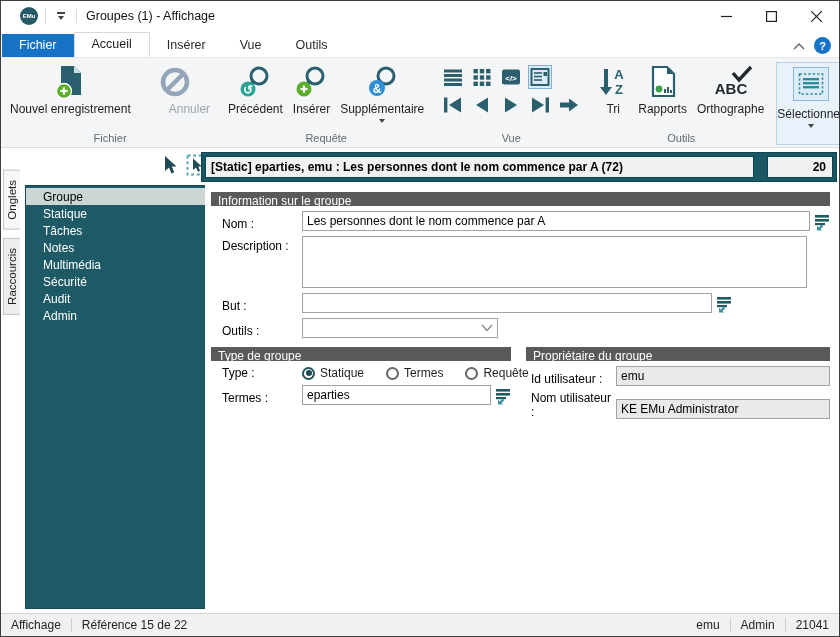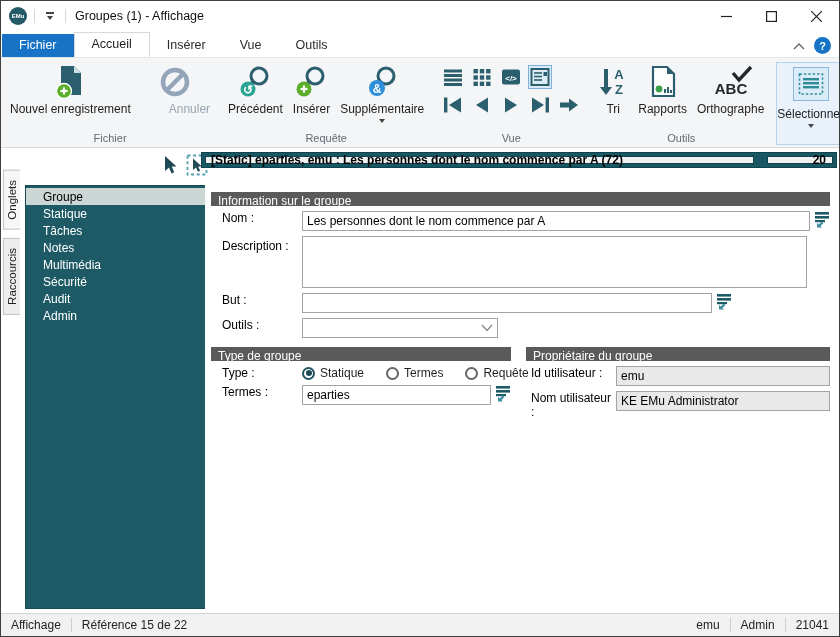--- a/index.html
+++ b/index.html
@@ -1,21 +1,21 @@
 <!DOCTYPE html>
 <html><head>
 <meta charset="utf-8">
 <style>
   * { margin:0; padding:0; box-sizing:border-box; }
   html,body { width:840px; height:637px; }
   body { font-family:"Liberation Sans", sans-serif; font-size:12px; color:#1e1e1e; background:#fff; }
   .window { position:relative; width:840px; height:637px; background:#fff; border:1px solid #3f3f3f; overflow:hidden; }
 
   
-  .titlebar { height:30px; display:flex; align-items:center; background:#fff; padding-left:8px; }
+  .titlebar { height:30px; display:flex; align-items:center; background:#fff; padding-left:19px; }
   .app-icon { width:18px; height:18px; border-radius:50%; background:#235a66; color:#fff; font-size:6px; font-weight:bold; display:flex; align-items:center; justify-content:center; }
   .tb-sep { width:1px; height:14px; background:#d9d9d9; margin:0 7px; }
   .qat-btn { width:16px; height:16px; display:flex; flex-direction:column; align-items:center; justify-content:center; color:#444; }
   .qat-btn .bar { width:8px; height:1.6px; background:#444; margin-bottom:1.5px; }
   .qat-btn .tri { width:0; height:0; border-left:3.5px solid transparent; border-right:3.5px solid transparent; border-top:4px solid #444; }
   .tb-title { font-size:12.5px; color:#111; margin-left:2px; }
   .win-controls { margin-left:auto; display:flex; height:30px; }
   .win-btn { width:45px; height:30px; display:flex; align-items:center; justify-content:center; color:#222; font-size:13px; }
   .win-btn svg { display:block; }
 
@@ -44,36 +44,36 @@
   .vicon { width:24px; height:24px; display:flex; align-items:center; justify-content:center; }
   .vicon.selected { background:#dcebf8; border:1px solid #7fb0dc; }
   .select-btn { width:86px; margin:2px 3px; background:#e9f2fb; border:1px solid #b5d3ec; display:flex; flex-direction:column; align-items:center; padding-top:4px; }
   .select-btn .icon-box { width:36px; height:34px; background:#ddecf9; border:1px solid #8ab8e0; display:flex; align-items:center; justify-content:center; }
   .select-btn .rlabel { font-size:12px; margin-top:6px; }
 
   
   .workspace { position:absolute; top:148px; left:0; right:0; bottom:23px; background:#fff; }
   .cursor-tools { position:absolute; left:160px; top:5px; display:flex; gap:7px; align-items:center; }
 
-  .record-header { position:absolute; left:200px; right:2px; top:3px; height:16px; background:#19576  4; background-color:#195764; border:1px solid #0e4450; display:flex; align-items:stretch; padding:3px; gap:13px; }
+  .record-header { position:absolute; left:200px; right:2px; top:3px; height:30px; background:#19576  4; background-color:#195764; border:1px solid #0e4450; display:flex; align-items:stretch; padding:3px; gap:13px; }
   .rh-box { background:#f0f1f0; border:1px solid #0e4450; display:flex; align-items:center; font-weight:bold; font-size:12px; color:#000; }
   .rh-summary { flex:1; padding-left:5px; }
   .rh-count { width:66px; justify-content:flex-end; padding-right:6px; }
 
   .side-tabs { position:absolute; left:2px; top:21px; width:21px; }
   .vtab { writing-mode:vertical-rl; transform:rotate(180deg); background:#ededed; border:1px solid #c3c3c3; border-left:none; color:#222; font-size:11.5px; padding:9px 2px; margin-bottom:8px; text-align:center; }
   .vtab.active { background:#f7f7f7; }
 
   .sidebar-list { position:absolute; left:24px; top:36px; width:200px; bottom:4px; background:#1d5a66; border:1px solid #164a55; padding-top:2px; }
   .side-item { color:#fff; font-size:12px; padding:1.5px 4px 1.5px 17px; cursor:default; }
   .side-item.selected { background:#ccd6d5; color:#000; }
 
   .form { position:absolute; left:204px; right:2px; top:36px; bottom:4px; background:#fff; padding:7px 7px 0 6px; }
   .sec-header { background:#5a5a5a; color:#fff; font-size:12px; padding:1.5px 7px; height:14px; }
-  .frow { display:flex; align-items:flex-start; margin-top:5px; padding-left:11px; }
+  .frow { display:flex; align-items:flex-end; margin-top:5px; padding-left:11px; }
   .flabel { width:80px; font-size:12px; color:#000; flex-shrink:0; }
   .txt { height:20px; border:1px solid #a3a3a3; font-family:"Liberation Sans",sans-serif; font-size:12px; padding:0 4px; background:#fff; color:#000; }
   .txt.ro { background:#e9e9e9; }
   textarea.txt { height:52px; resize:none; padding-top:2px; }
   .lookup { margin-left:4px; display:flex; align-items:center; }
   .dropdown { width:196px; height:20px; border:1px solid #a3a3a3; display:flex; align-items:center; justify-content:flex-end; padding-right:4px; background:#fff; }
   .cols { display:flex; margin-top:9px; }
   .col-left { width:300px; }
   .col-right { width:308px; margin-left:15px; }
   .radio-opt { display:flex; align-items:center; margin-right:22px; }

